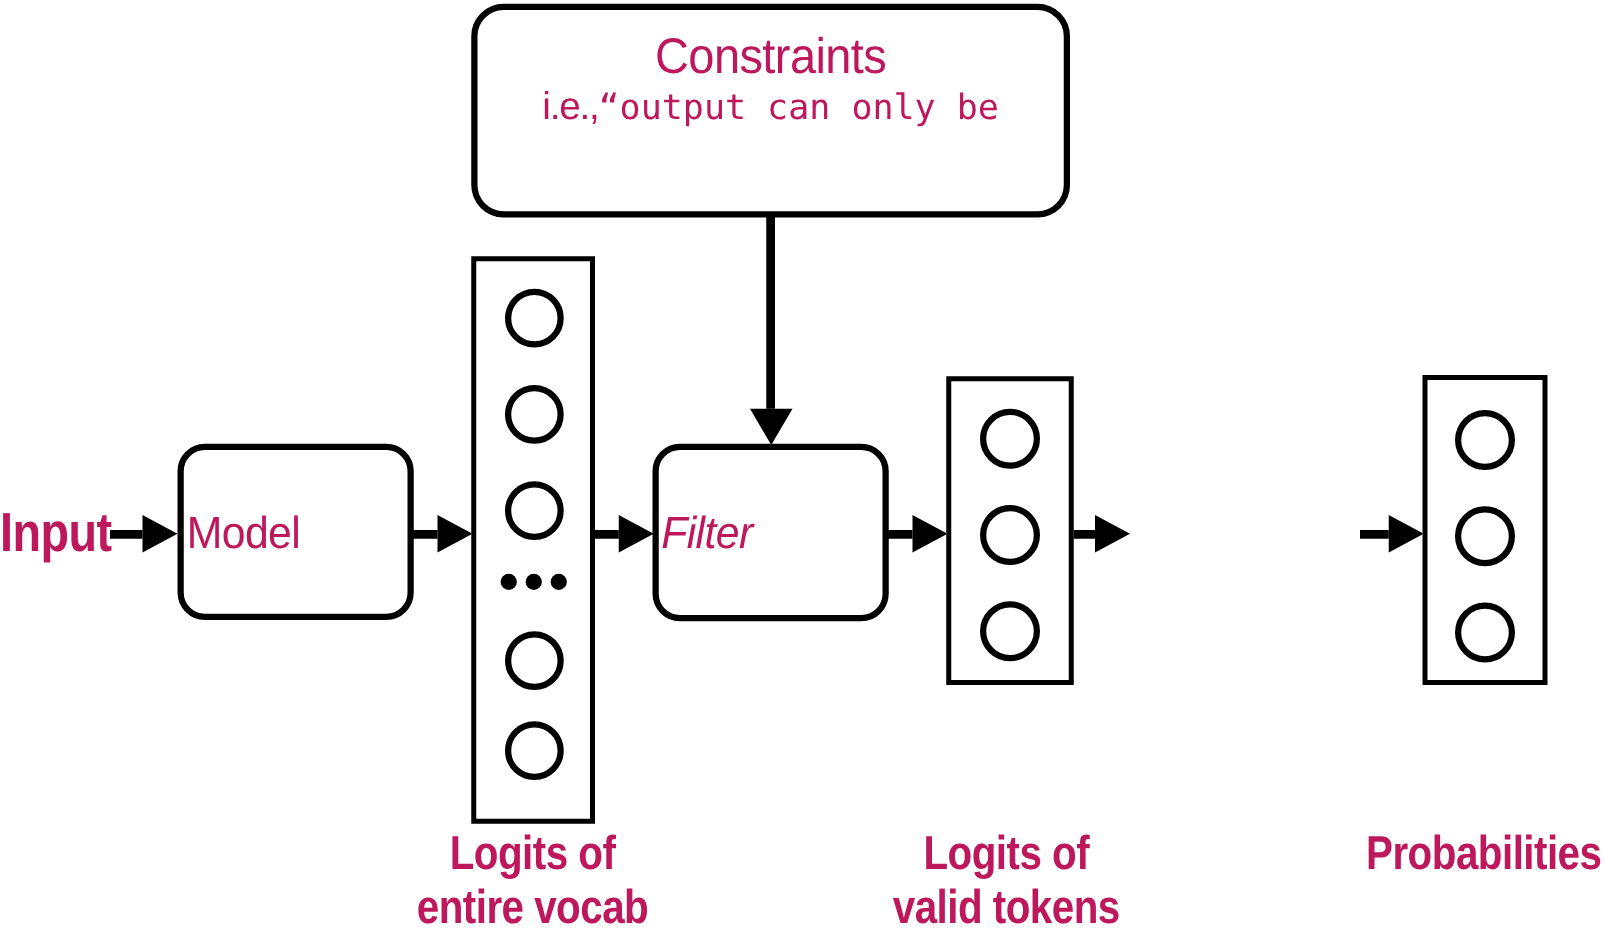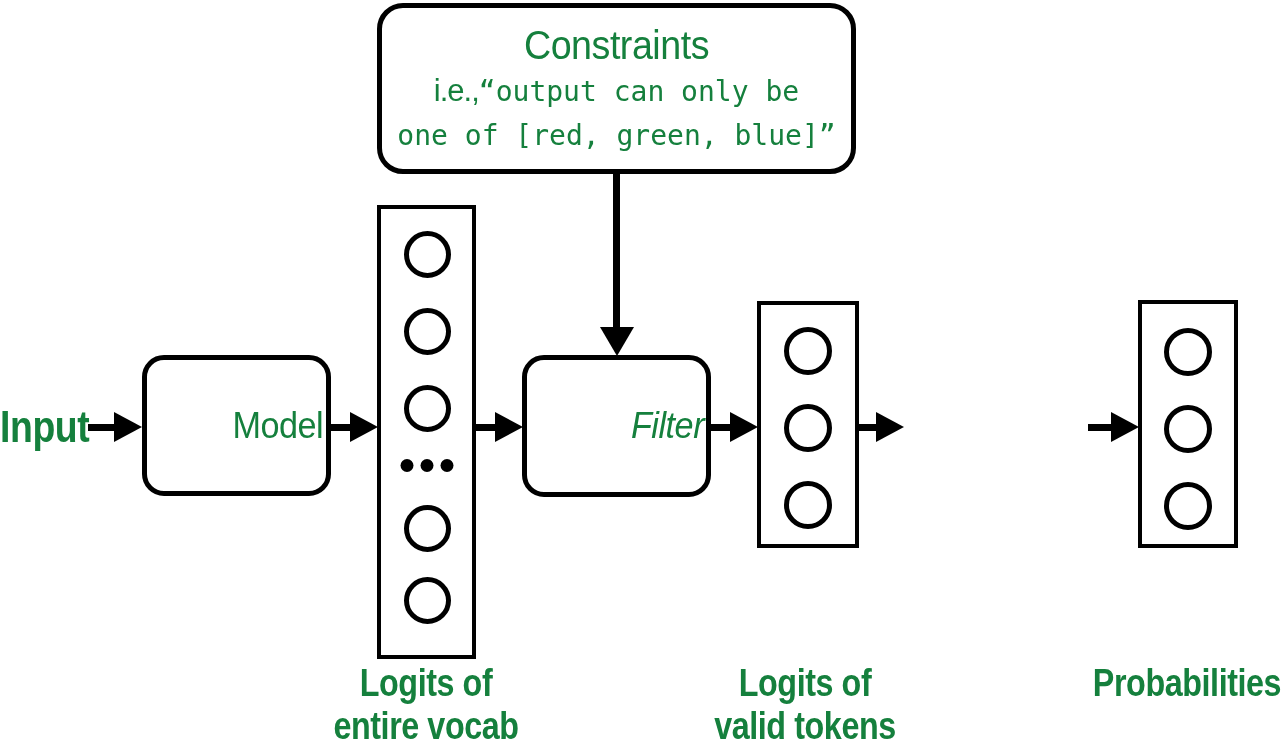--- a/index.html
+++ b/index.html
@@ -1,45 +1,45 @@
 <!DOCTYPE html>
 <html><head>
 <meta charset="utf-8">
 <style>
   html,body { margin:0; padding:0; background:#ffffff; }
   .canvas {
     position:relative; width:1283px; height:754px; background:#ffffff;
-    color:#15803d; font-family:"Liberation Sans", sans-serif; overflow:hidden;
+    color:#be185d; font-family:"Liberation Sans", sans-serif; overflow:hidden;
   }
 
   
   .node {
     position:absolute; box-sizing:border-box; background:#fff;
     border:5px solid #000; border-radius:22px;
-    display:flex; align-items:center; justify-content:flex-end;
+    display:flex; align-items:center; justify-content:flex-start;
   }
   .node .node-label {
     font-size:36px; font-weight:400; white-space:nowrap;
     transform:scaleX(0.95); letter-spacing:-0.5px;
   }
   #model-box   { left:142px; top:355px; width:189px; height:141px; }
   #filter-box  { left:522px; top:355px; width:189px; height:142px;font-style:italic; }
   #softmax-box { left:903px; top:357px; width:186px; height:140px; }
 
   
   #constraints-box {
     position:absolute; left:377px; top:3px; width:479px; height:171px;
     box-sizing:border-box; border:5px solid #000; border-radius:26px;
     background:#fff; text-align:center; padding-top:13px;
   }
   .constraints-title {
     font-size:40px; font-weight:400; line-height:48px;
     transform:scaleX(0.94); letter-spacing:-0.5px;
   }
-  .ex-line { font-family:"DejaVu Sans Mono", monospace; font-size:28px; line-height:44px; white-space:nowrap; }
+  .ex-line { font-family:"DejaVu Sans Mono", monospace; font-size:28px; line-height:32px; white-space:nowrap; }
   .ex-prefix { font-family:"Liberation Sans", sans-serif; font-size:31px; letter-spacing:-1px; }
 
   
   .column {
     position:absolute; box-sizing:border-box; background:#fff;
     border:4px solid #000;
   }
   #vocab-column { left:377px; top:205px; width:99px;  height:454px; }
   #valid-column { left:757px; top:301px; width:102px; height:247px; }
   #prob-column  { left:1138px; top:300px; width:100px; height:248px; }
@@ -81,21 +81,20 @@
   #caption-prob  { left:1037px; }
 </style>
 </head>
 <body>
 
 <div class="canvas">
 
   <div id="constraints-box">
     <div class="constraints-title">Constraints</div>
     <div class="ex-line"><span class="ex-prefix">i.e.,</span><span>“output can only be</span></div>
-    <div class="ex-line">one of [red, green, blue]”</div>
   </div>
 
   <div class="arrow-v">
     <span class="vshaft"></span>
     <span class="vhead"></span>
   </div>
 
   <div id="input-label">Input</div>
 
   <div class="arrow-h" style="left:88px;  top:412px; width:54px;">

